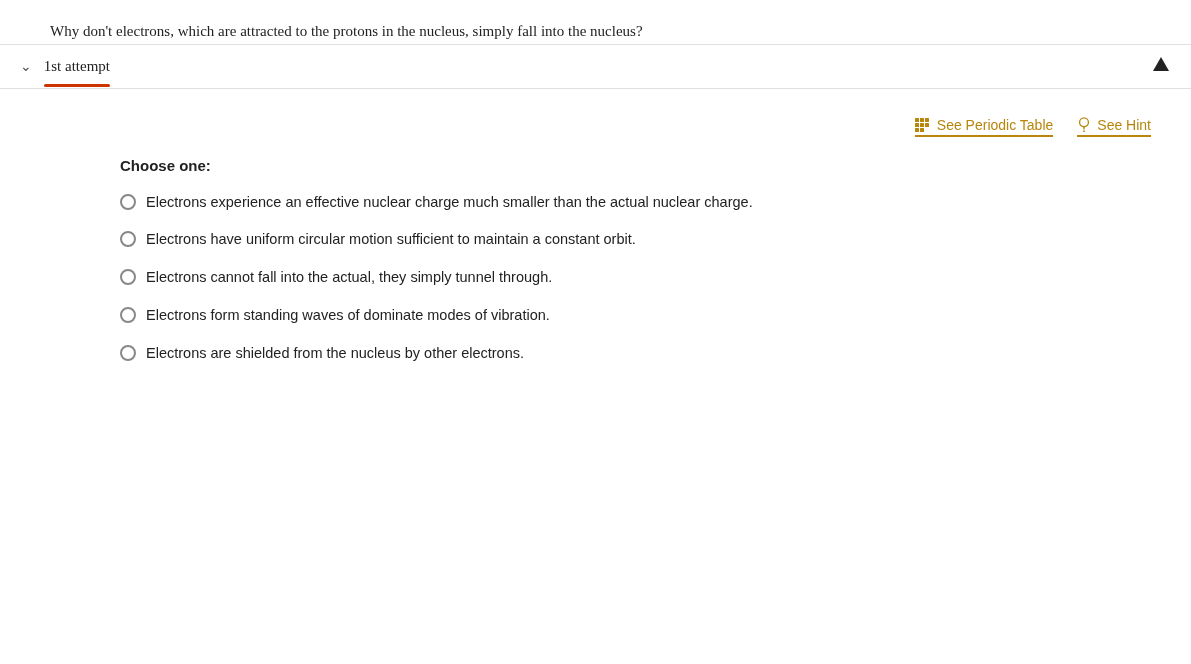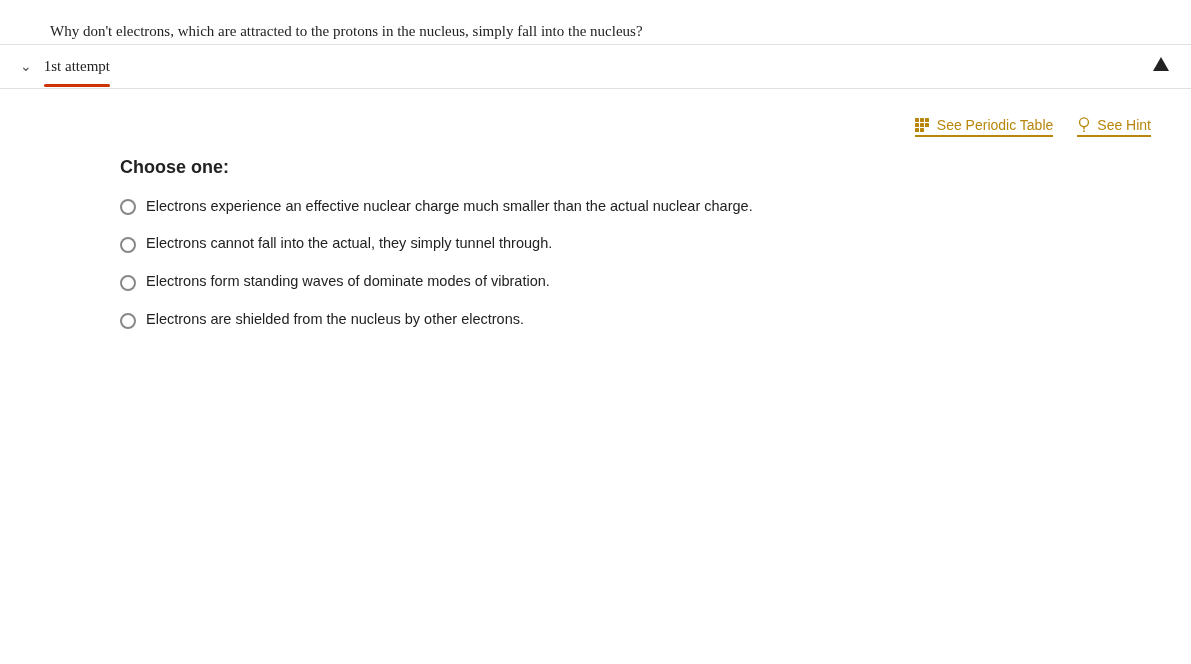--- a/index.html
+++ b/index.html
@@ -89,37 +89,37 @@
       border-bottom: 2px solid #b8860b;
       padding-bottom: 2px;
       cursor: pointer;
     }
 
     .question-body {
       padding: 10px 50px 30px 120px;
     }
 
     .choose-one {
-      font-size: 18px;
+      font-size: 15px;
       font-weight: bold;
       margin-bottom: 18px;
       color: #222;
       font-family: Arial, sans-serif;
     }
 
     .options-list {
       list-style: none;
       display: flex;
       flex-direction: column;
       gap: 16px;
     }
 
     .option-item {
       display: flex;
-      align-items: center;
+      align-items: flex-start;
       gap: 10px;
       font-size: 14.5px;
       line-height: 1.5;
       color: #222;
       font-family: Arial, sans-serif;
       cursor: pointer;
     }
 
     .option-radio {
       width: 16px;
@@ -213,20 +213,24 @@
 <div class="question-body">
   <div class="choose-one">Choose one:</div>
   <ul class="options-list">
 
   <li class="option-item">
         <input type="radio" name="answer" class="option-radio" style="">
         <span>Electrons experience an effective nuclear charge much smaller than the actual nuclear charge.</span>
       </li>
       <li class="option-item">
         <input type="radio" name="answer" class="option-radio" style="">
+        <span>Electrons have uniform circular motion sufficient to maintain a constant orbit.</span>
+      </li>
+      <li class="option-item">
+        <input type="radio" name="answer" class="option-radio" style="">
         <span>Electrons cannot fall into the actual, they simply tunnel through.</span>
       </li>
       <li class="option-item">
         <input type="radio" name="answer" class="option-radio" style="">
         <span>Electrons form standing waves of dominate modes of vibration.</span>
       </li>
       <li class="option-item">
         <input type="radio" name="answer" class="option-radio" style="">
         <span>Electrons are shielded from the nucleus by other electrons.</span>
       </li>

